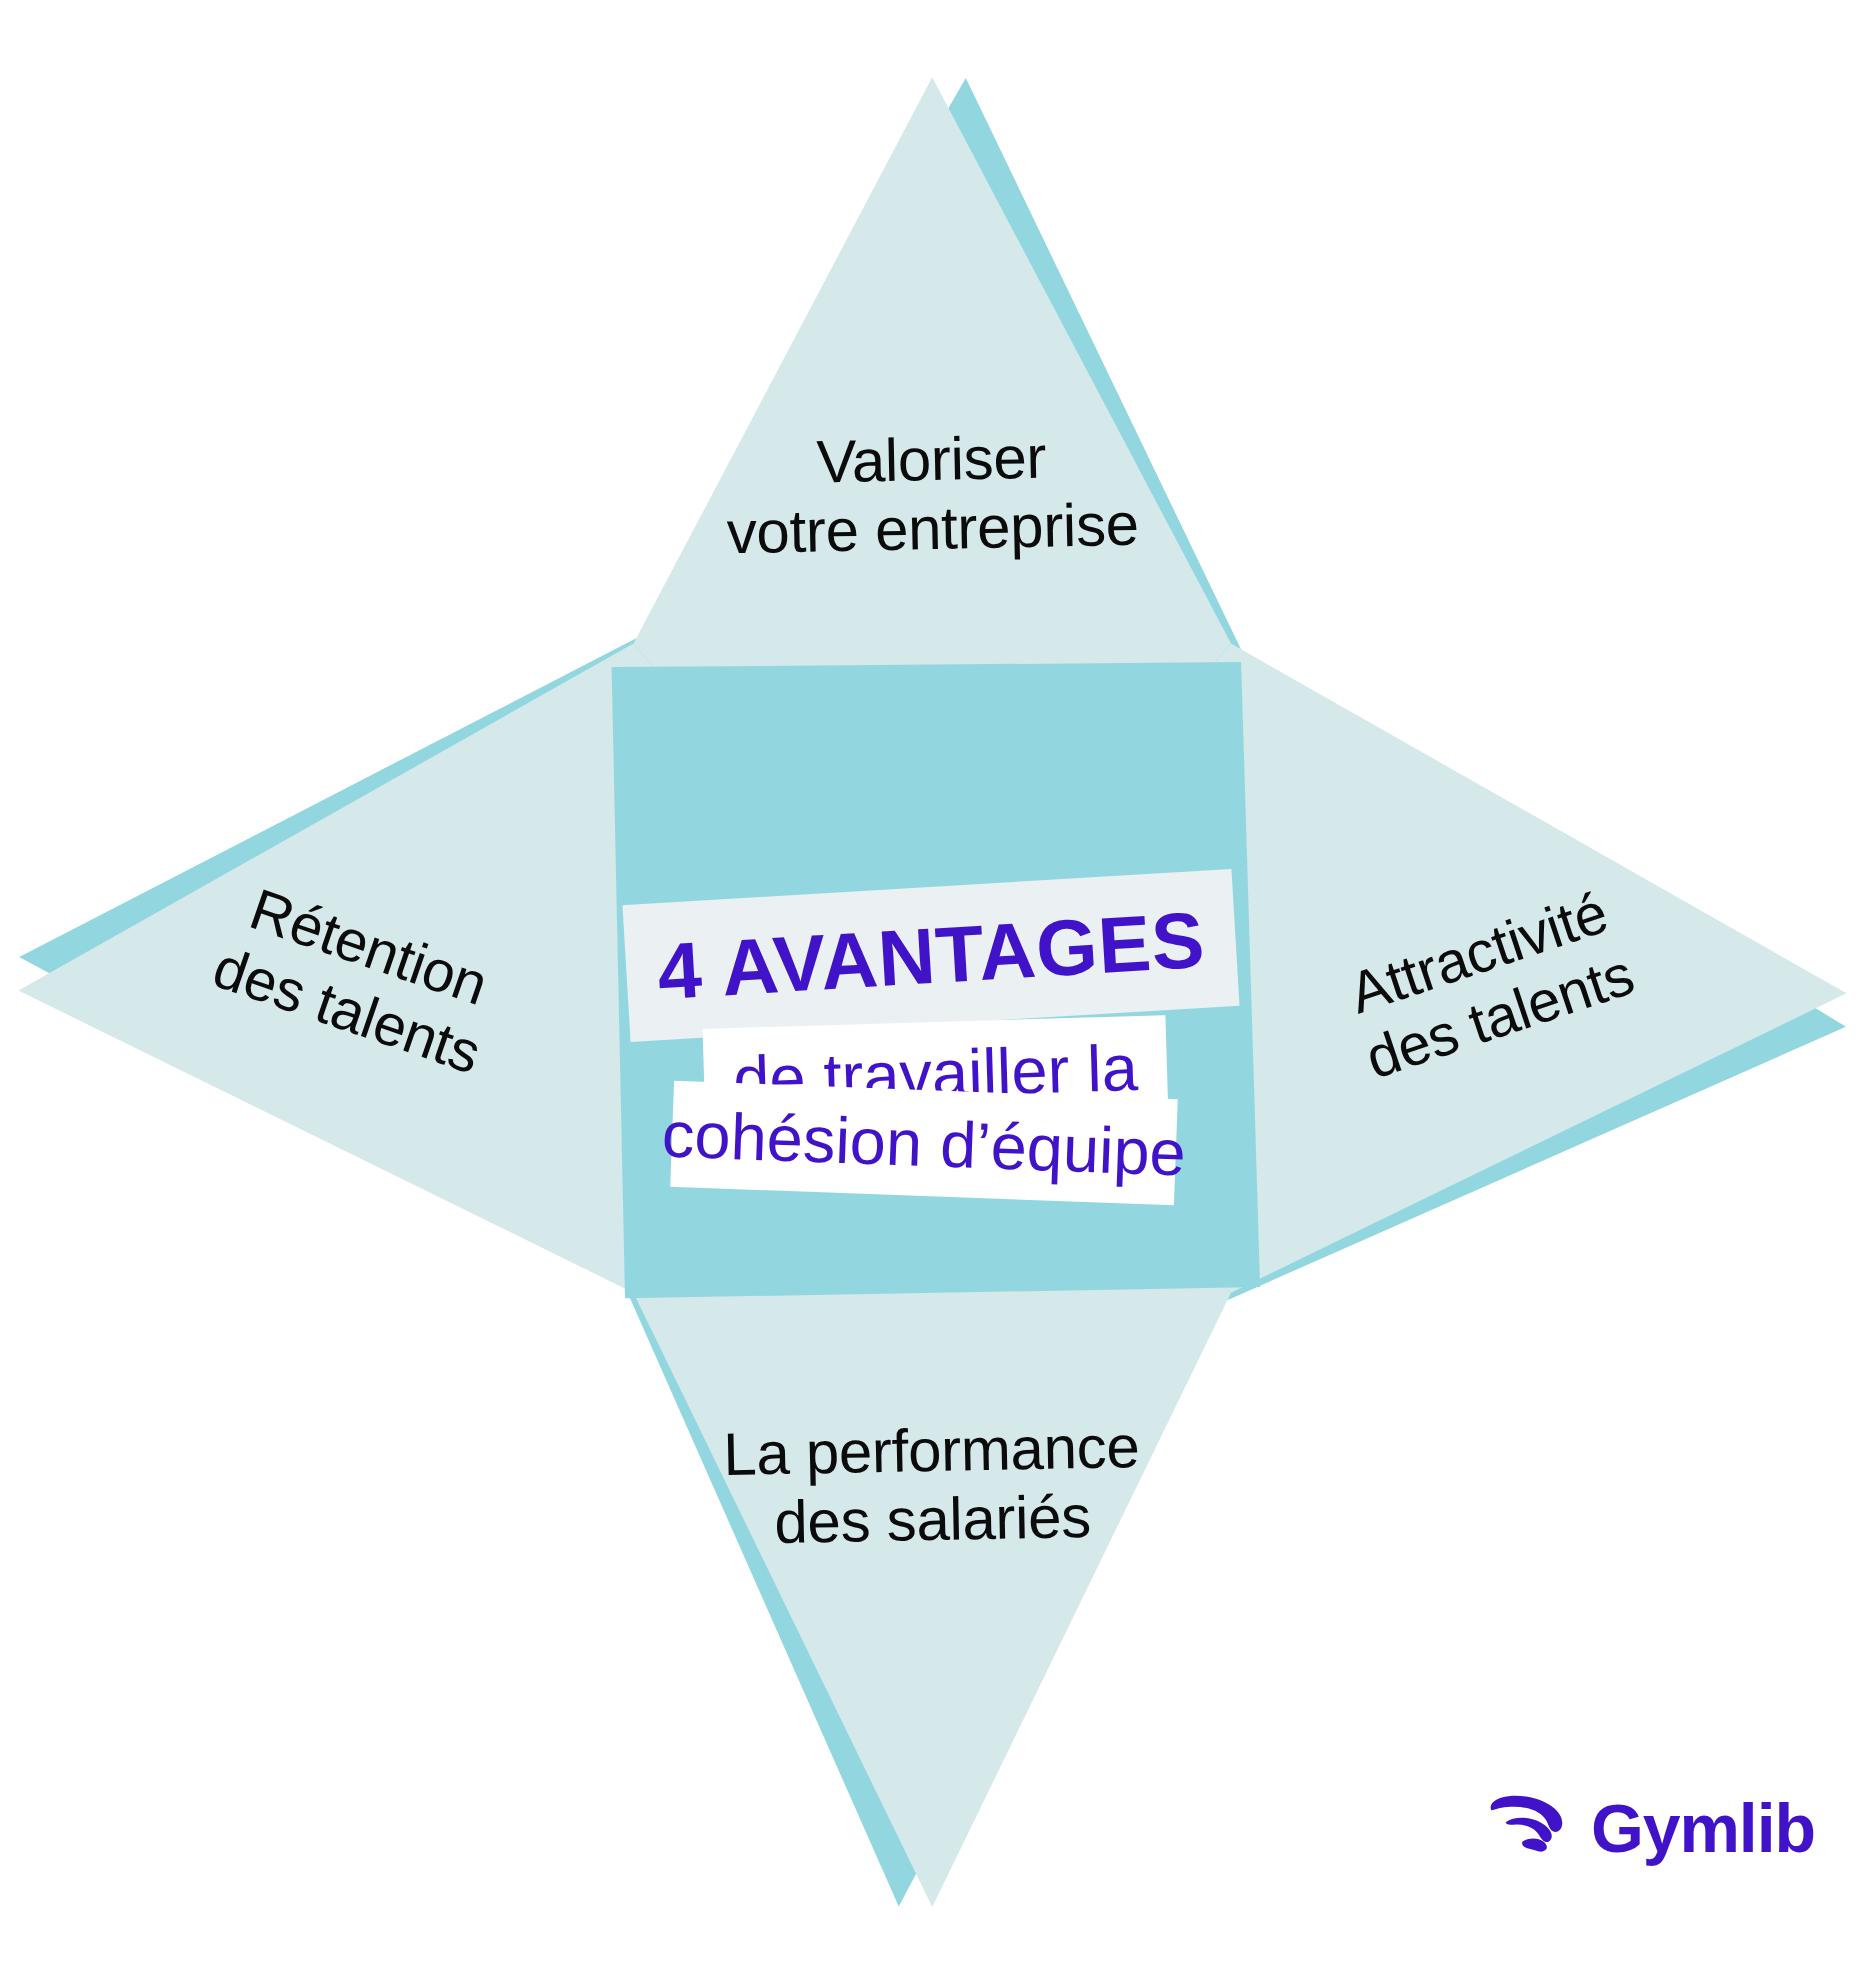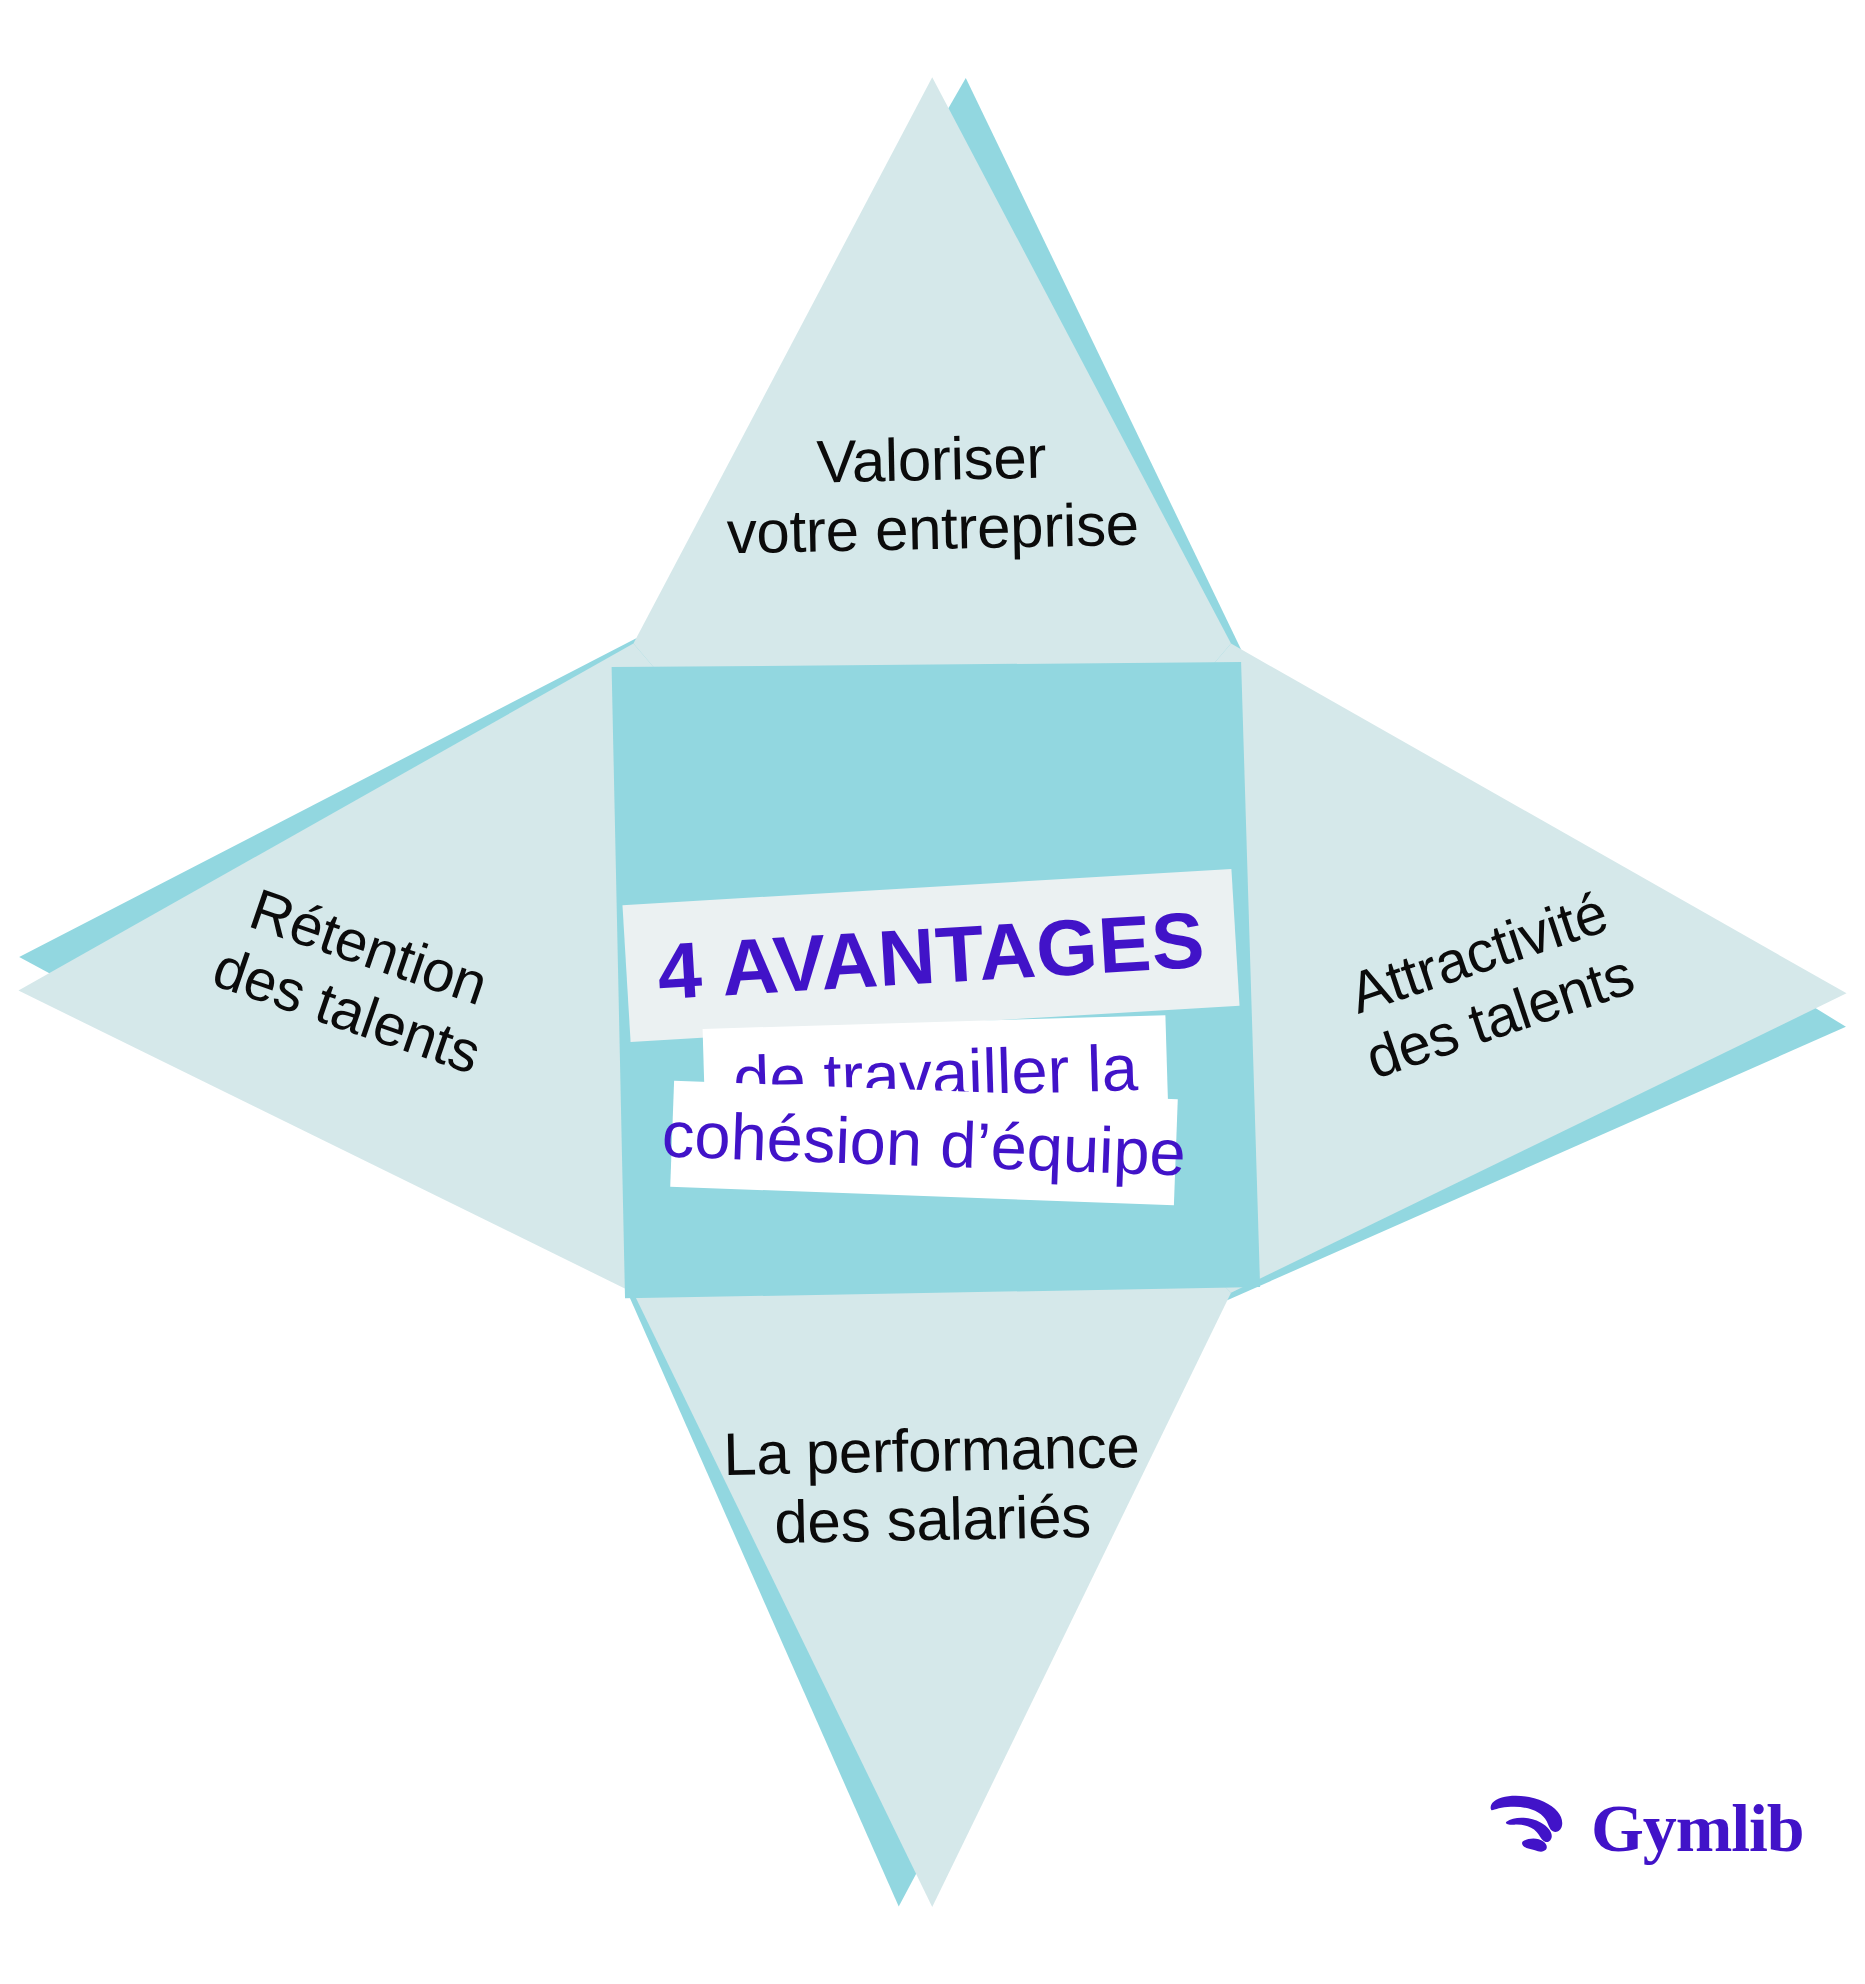--- a/index.html
+++ b/index.html
@@ -83,21 +83,21 @@
     color:#4113C8;
     font-size:65px;
     font-weight:400;
     white-space:nowrap;
   }
 
   
   #logo{
     position:absolute;
     left:1489px;top:1794px;
-    display:flex;align-items:center;gap:19px;font-family:Liberation Serif, serif;
+    display:flex;align-items:center;gap:19px;
   }
   #logo .mark{width:83px;height:66px;display:block;}
   #logo .wordmark{
     color:#4113C8;
     font-size:68px;
     font-weight:bold;
     letter-spacing:-1.1px;
     line-height:1;
   }
 </style>

